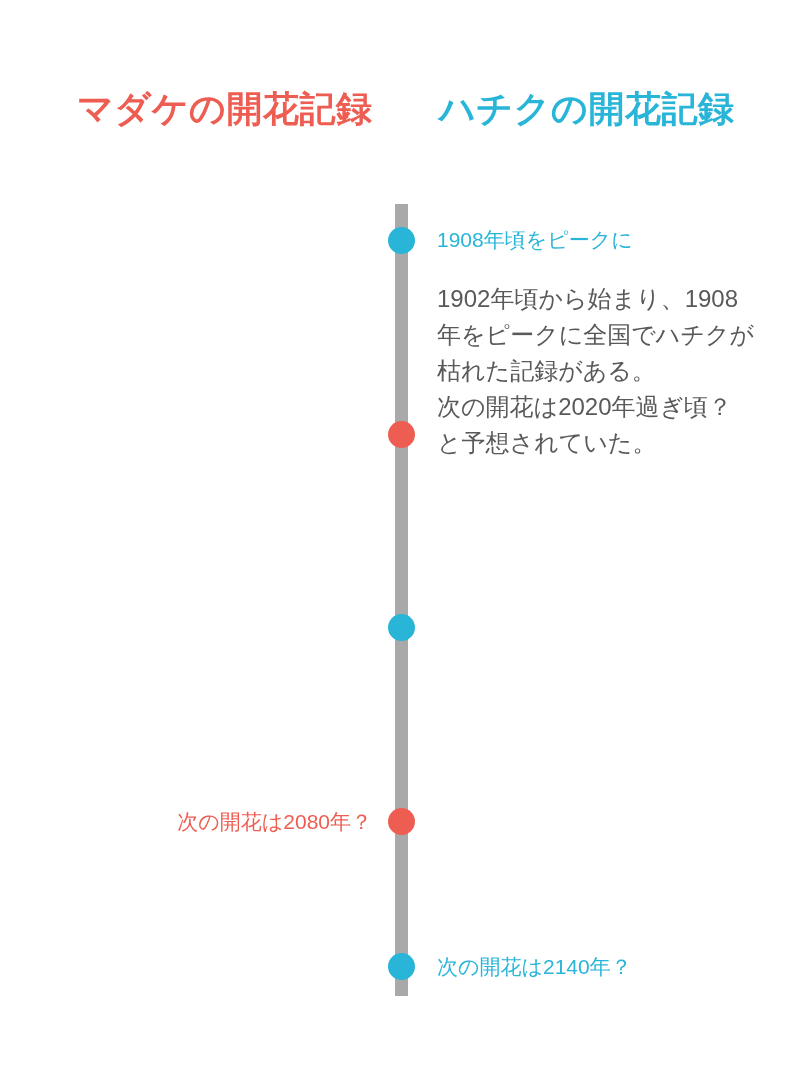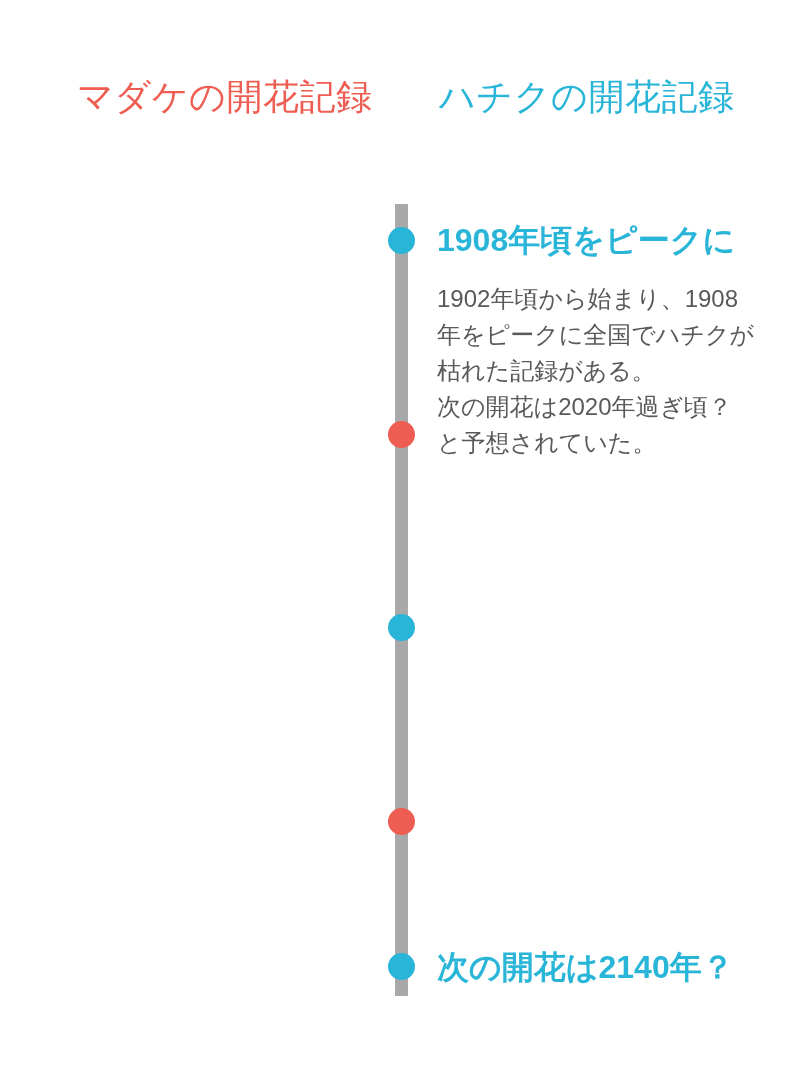--- a/index.html
+++ b/index.html
@@ -6,23 +6,23 @@
   .canvas {
     position: relative;
     width: 800px;
     height: 1089px;
     background: var(--bg, #ffffff);
     font-family: "Liberation Sans", "DejaVu Sans", sans-serif;
     overflow: hidden;
   }
   .header {
     position: absolute;
-    top: 76px;
+    top: 88px;
     font-size: 36px;
-    font-weight: 400;
+    font-weight: 700;
     line-height: 42px;
     letter-spacing: 0.5px;
     white-space: nowrap;
   }
   .header.madake  { left: 77px;  color: var(--madake); }
   .header.hachiku { left: 439px; color: var(--hachiku); }
 
   .timeline-bar {
     position: absolute;
     left: 395px;
@@ -41,22 +41,22 @@
   .dot.madake  { background: var(--madake); }
   .dot.hachiku { background: var(--hachiku); }
   .dot.d1 { top: 227px; }
   .dot.d2 { top: 421px; }
   .dot.d3 { top: 614px; }
   .dot.d4 { top: 808px; }
   .dot.d5 { top: 953px; }
 
   .event { position: absolute; }
   .event .title {
-    font-size: 32px;
-    font-weight: 700;
+    font-size: 21px;
+    font-weight: 400;
     line-height: 38px;
     white-space: nowrap;
   }
   .event .body {
     margin-top: 22px;
     font-size: 24px;
     line-height: 36px;
     color: var(--body-text, #58595b);
     white-space: pre-line;
   }
@@ -95,18 +95,21 @@
 次の開花は2020年過ぎ頃？
 と予想されていた。</div>
   </div>
 
   <div class="event left madake e2">
   </div>
 
   <div class="event right hachiku e3">
   </div>
 
+  <div class="event left madake e4">
+    <div class="title">次の開花は2080年？</div>
+  </div>
 
   <div class="event right hachiku e5">
     <div class="title">次の開花は2140年？</div>
   </div>
 
 </div>
 
 </body></html>

